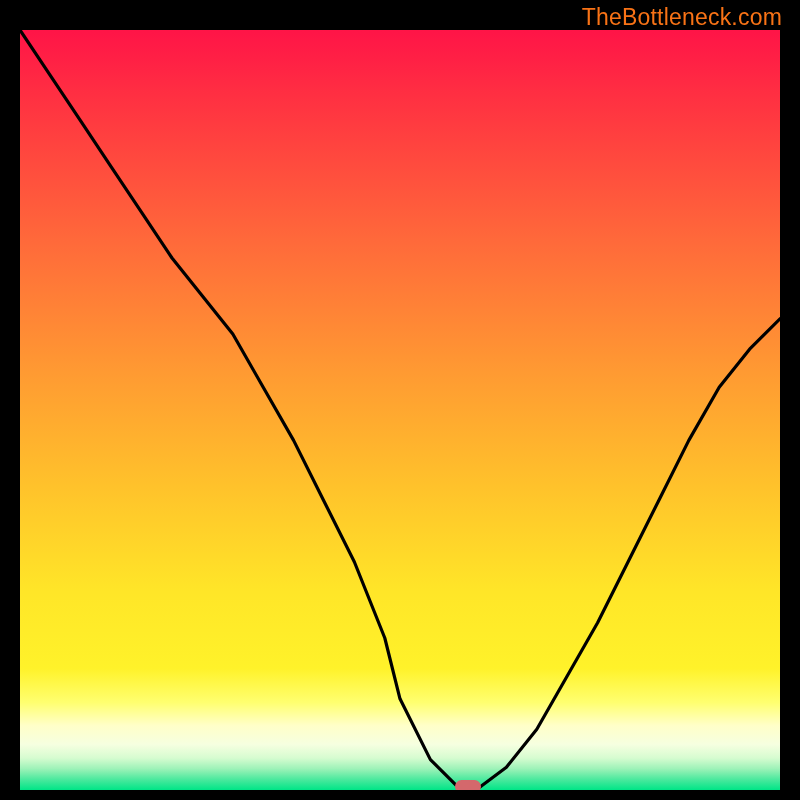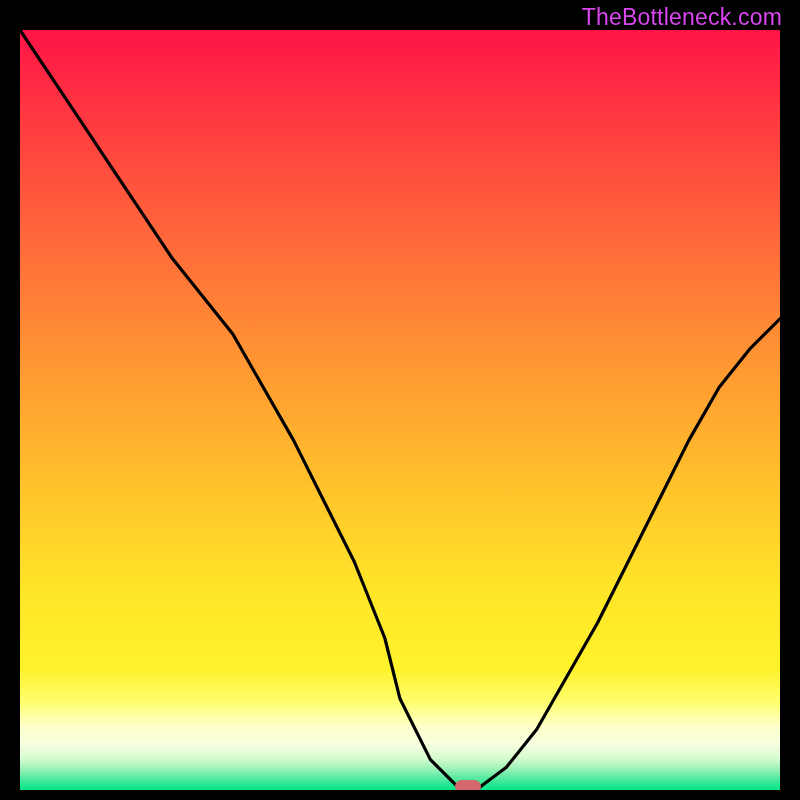--- a/index.html
+++ b/index.html
@@ -39,21 +39,21 @@
     top: 0;
     width: 760px;
     height: 760px;
   }
   .watermark {
     position: absolute;
     top: 4px;
     right: 18px;
     font-family: Arial, Helvetica, sans-serif;
     font-size: 23px;
-    color: #d946ef;
+    color: #f97316;
     letter-spacing: 0.2px;
   }
   .marker {
     position: absolute;
     width: 26px;
     height: 13px;
     border-radius: 7px;
     background: #d4686c;
   }
 </style>

